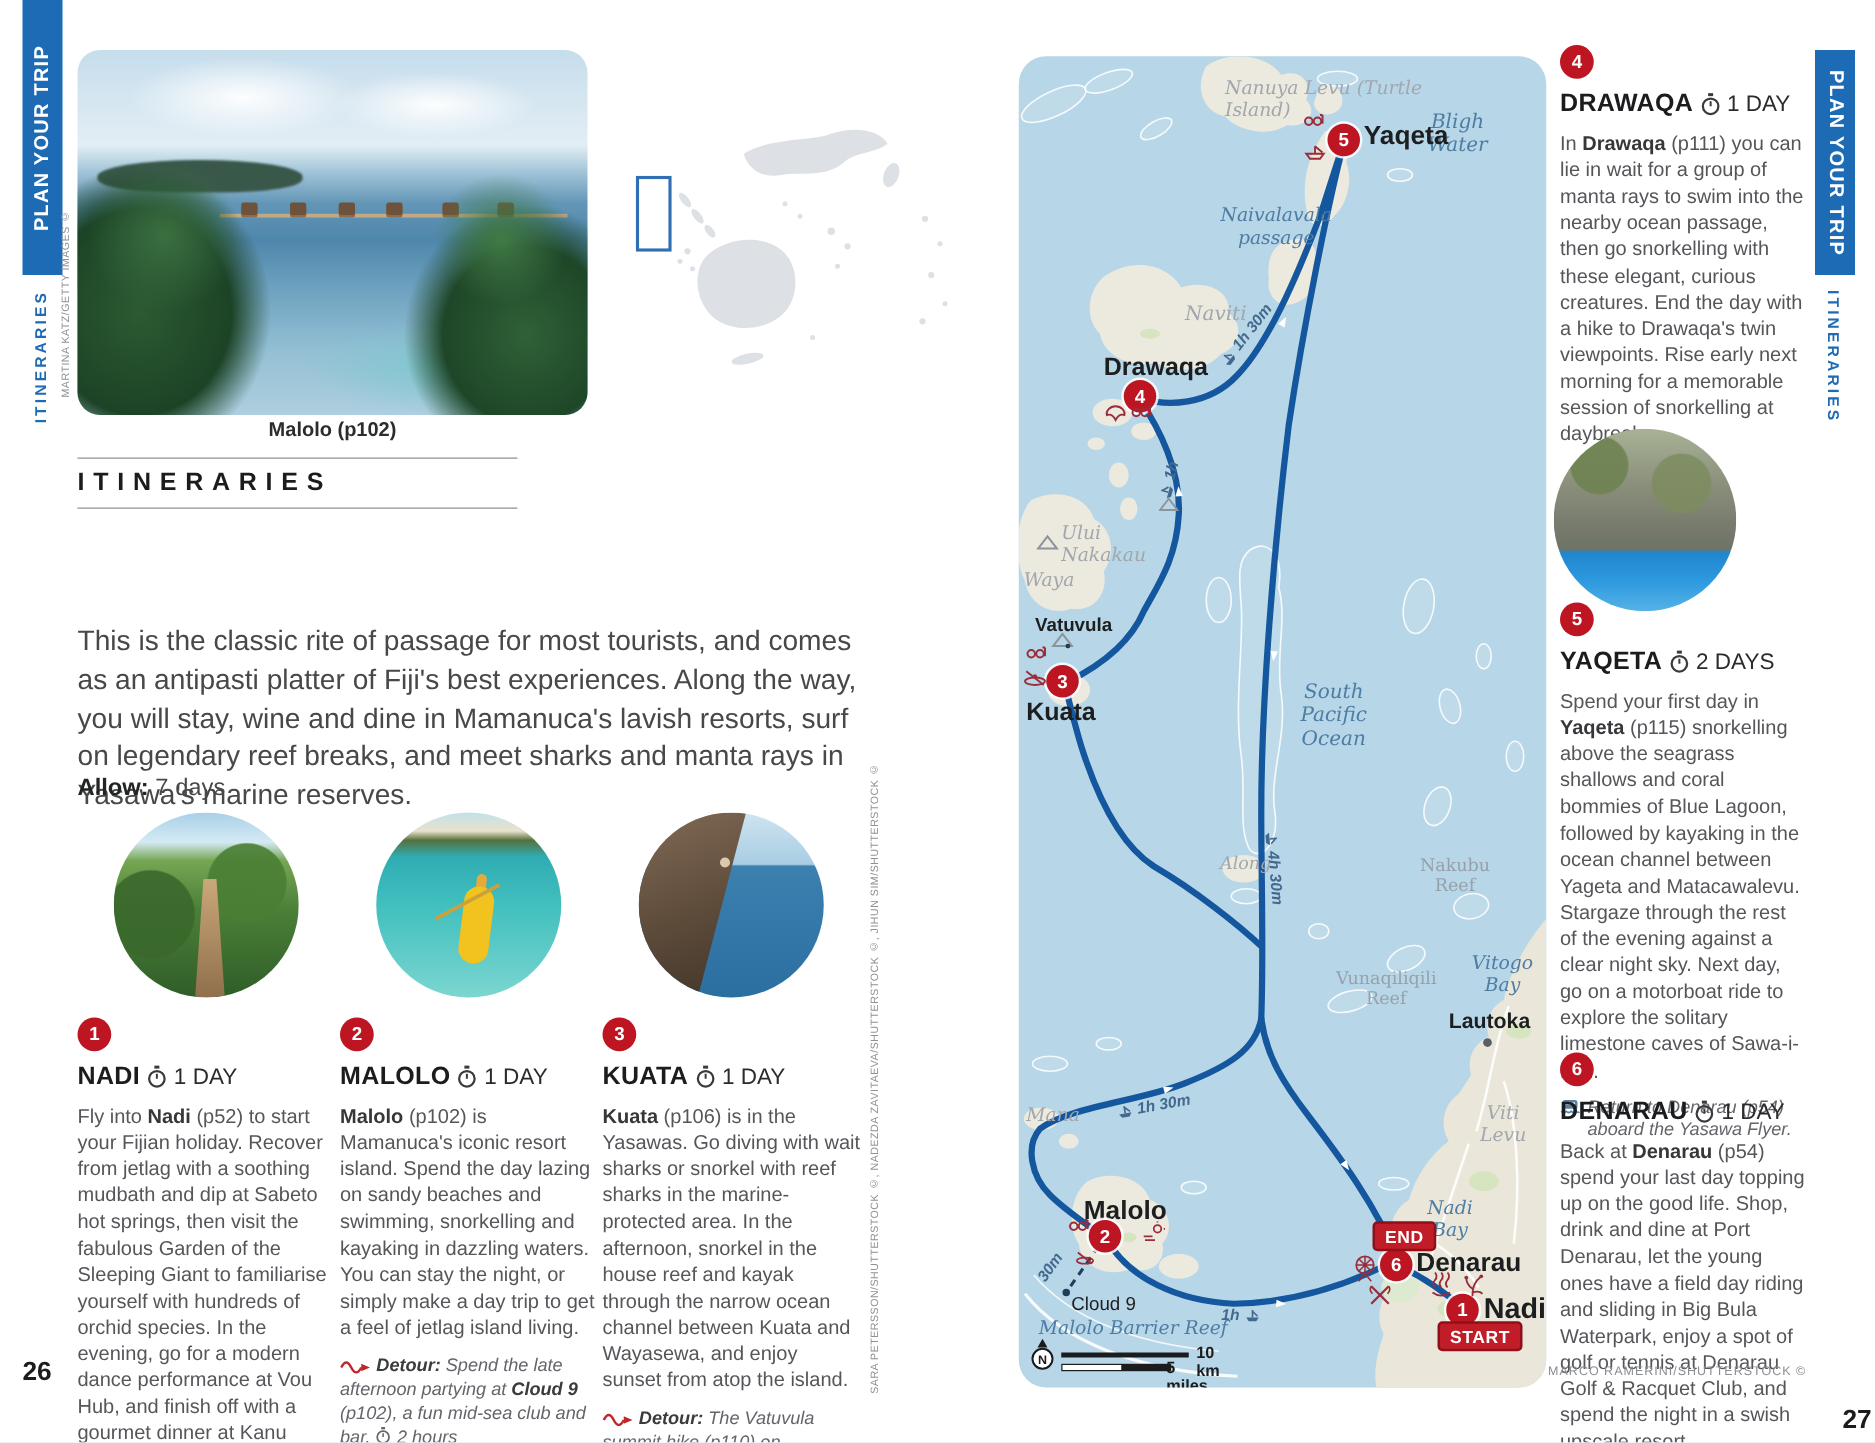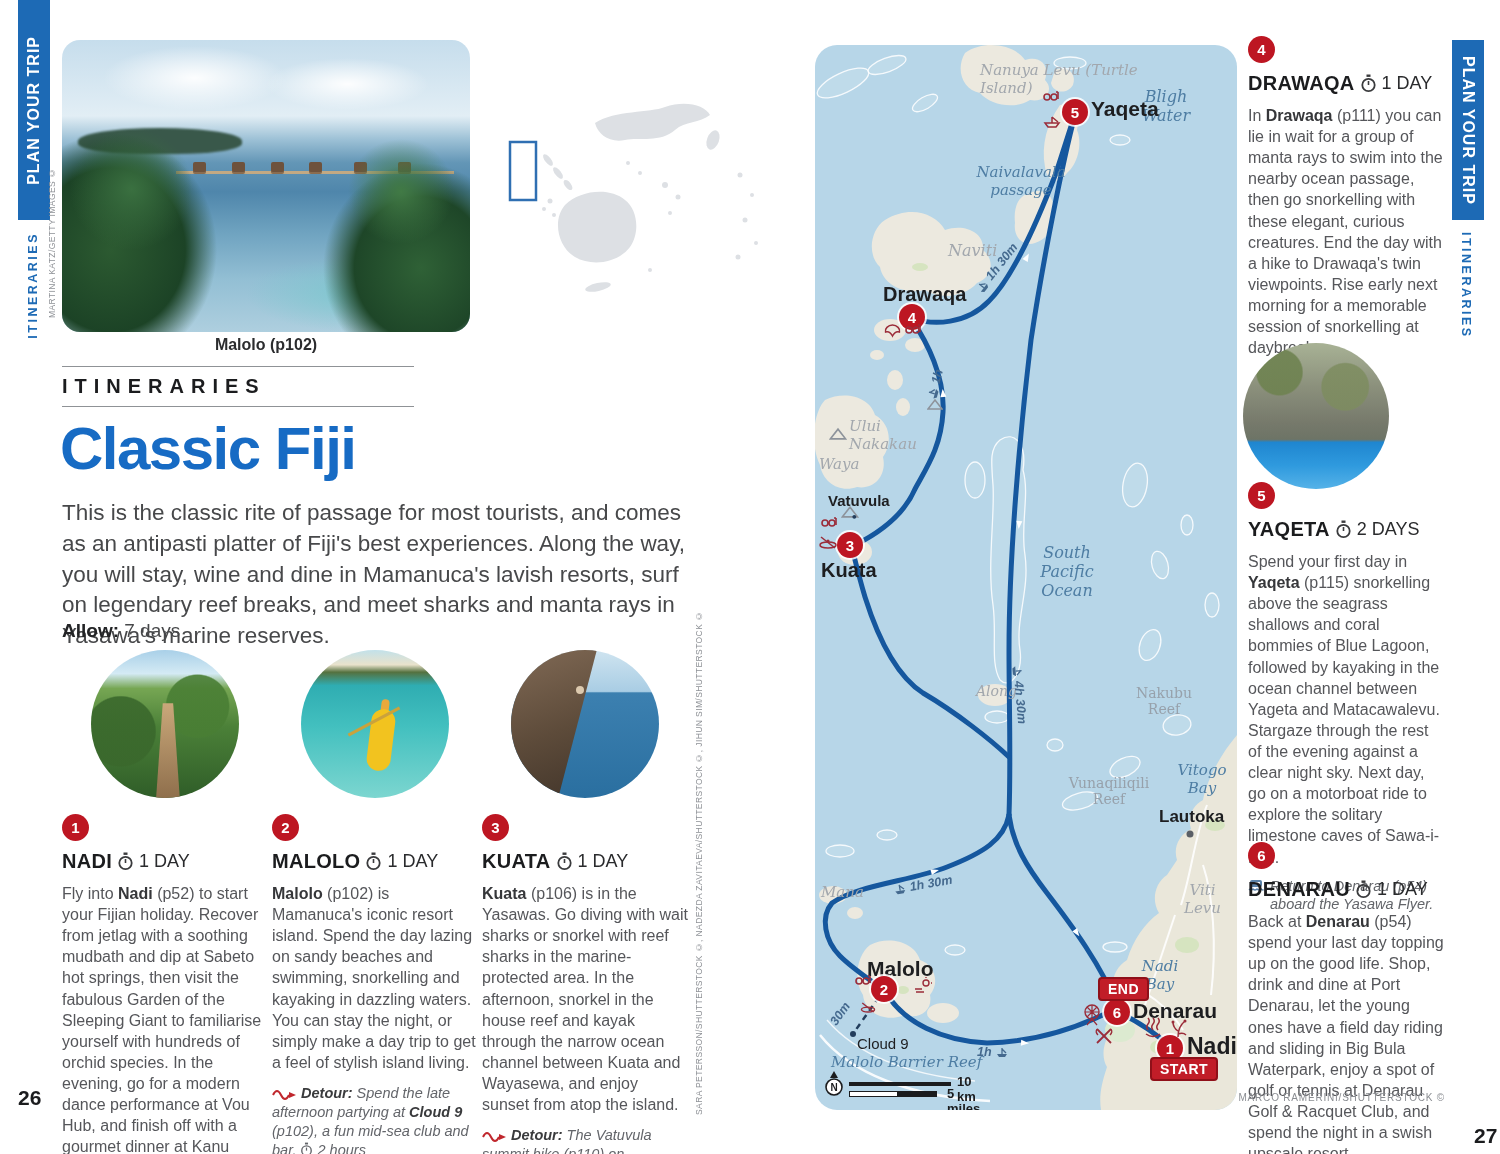--- a/index.html
+++ b/index.html
@@ -86,21 +86,21 @@
       display:flex;align-items:center;justify-content:center;box-shadow:0 0 0 2px rgba(255,255,255,.85);}
   .startend{position:absolute;background:#c11d28;color:#fff;font-weight:800;font-size:14px;letter-spacing:.5px;
             padding:2px 8px;border-radius:4px;border:2px solid #8f1019;}
   .mtime{position:absolute;display:flex;align-items:center;gap:3px;color:#44698e;font-size:12.5px;font-style:italic;font-weight:600;transform-origin:left center;white-space:nowrap;}
   .micon{position:absolute;}
   .scalebox{position:absolute;left:8px;top:1026px;}
   .sbar1{position:absolute;left:26px;top:11px;width:102px;height:4px;background:#1b1c1e;}
   .sbar2{position:absolute;left:26px;top:20px;width:86px;height:4px;background:#fff;border:1px solid #1b1c1e;}
   .sbar2 i{position:absolute;right:0;top:0;width:45%;height:100%;background:#1b1c1e;}
   .skm{position:absolute;left:134px;top:3px;font-size:13px;font-weight:700;color:#1b1c1e;}
-  .smi{position:absolute;left:124px;top:15px;font-size:13px;font-weight:700;color:#1b1c1e;}
+  .smi{position:absolute;left:110px;top:15px;font-size:13px;font-weight:700;color:#1b1c1e;}
 </style>
 </head>
 <body>
 
 <div class="page">
 
   <div class="vtab vtab-left">
     <span class="vtext-up">PLAN YOUR TRIP</span>
   </div>
   <div class="vsection vsection-left">ITINERARIES</div>
@@ -154,21 +154,20 @@
           <circle cx="238" cy="172" r="2.5"></circle>
           <circle cx="150" cy="185" r="2"></circle>
         <circle cx="128" cy="78" r="2"></circle>
           <circle cx="140" cy="88" r="2"></circle>
       </g>
       <rect x="10" y="57" width="26" height="58" fill="none" stroke="#2f6fb2" stroke-width="2.5"></rect>
     </svg>
   </div>
 
   <div class="kicker">ITINERARIES</div>
-  <div class="title">Classic Fiji</div>
   <div class="intro">This is the classic rite of passage for most tourists, and comes as an antipasti platter of Fiji's best experiences. Along the way, you will stay, wine and dine in Mamanuca's lavish resorts, surf on legendary reef breaks, and meet sharks and manta rays in Yasawa's marine reserves.</div>
   <div class="allow"><b>Allow:</b><span> 7 days</span></div>
 
   <div class="col" style="left:62px;">
     <div class="thumb thumb-nadi"></div>
     <div class="badge">1</div>
     <div class="stop-head">
       <span class="stop-name">NADI</span>
       <svg class="icon-inline" width="17" height="19" viewBox="0 0 17 19">
           <circle cx="8.5" cy="11" r="6.2" fill="none" stroke="#3a3b3d" stroke-width="1.8"></circle>
@@ -186,21 +185,21 @@
     <div class="badge">2</div>
     <div class="stop-head">
       <span class="stop-name">MALOLO</span>
       <svg class="icon-inline" width="17" height="19" viewBox="0 0 17 19">
           <circle cx="8.5" cy="11" r="6.2" fill="none" stroke="#3a3b3d" stroke-width="1.8"></circle>
           <rect x="6.5" y="0.5" width="4" height="2.4" fill="#3a3b3d"></rect>
           <line x1="8.5" y1="11" x2="8.5" y2="7" stroke="#3a3b3d" stroke-width="1.6"></line>
         </svg>
       <span class="stop-days">1 DAY</span>
     </div>
-    <p class="body"><span></span><b>Malolo</b><span> (p102) is Mamanuca's iconic resort island. Spend the day lazing on sandy beaches and swimming, snorkelling and kayaking in dazzling waters. You can stay the night, or simply make a day trip to get a feel of stylish island living.</span></p>
+    <p class="body"><span></span><b>Malolo</b><span> (p102) is Mamanuca's iconic resort island. Spend the day lazing on sandy beaches and swimming, snorkelling and kayaking in dazzling waters. You can stay the night, or simply make a day trip to get a feel of jetlag island living.</span></p>
     <p class="detour">
       <svg class="icon-inline" width="25" height="12" viewBox="0 0 25 12">
           <path d="M1,9 Q5,1 9,9 Q13,17 17,9" stroke="#c0272d" stroke-width="2" fill="none" transform="translate(0,-2)"></path>
           <polygon points="17,4 24,7 17,10" fill="#c0272d"></polygon>
         </svg>
       <span class="dlab">Detour:</span><span> Spend the late afternoon partying at </span><b class="dlab">Cloud 9</b><span> (p102), a fun mid-sea club and bar.</span>
       <svg class="icon-inline" width="13" height="15" viewBox="0 0 17 19">
           <circle cx="8.5" cy="11" r="6.2" fill="none" stroke="#63656a" stroke-width="1.8"></circle>
           <rect x="6.5" y="0.5" width="4" height="2.4" fill="#63656a"></rect>
           <line x1="8.5" y1="11" x2="8.5" y2="7" stroke="#63656a" stroke-width="1.6"></line>

